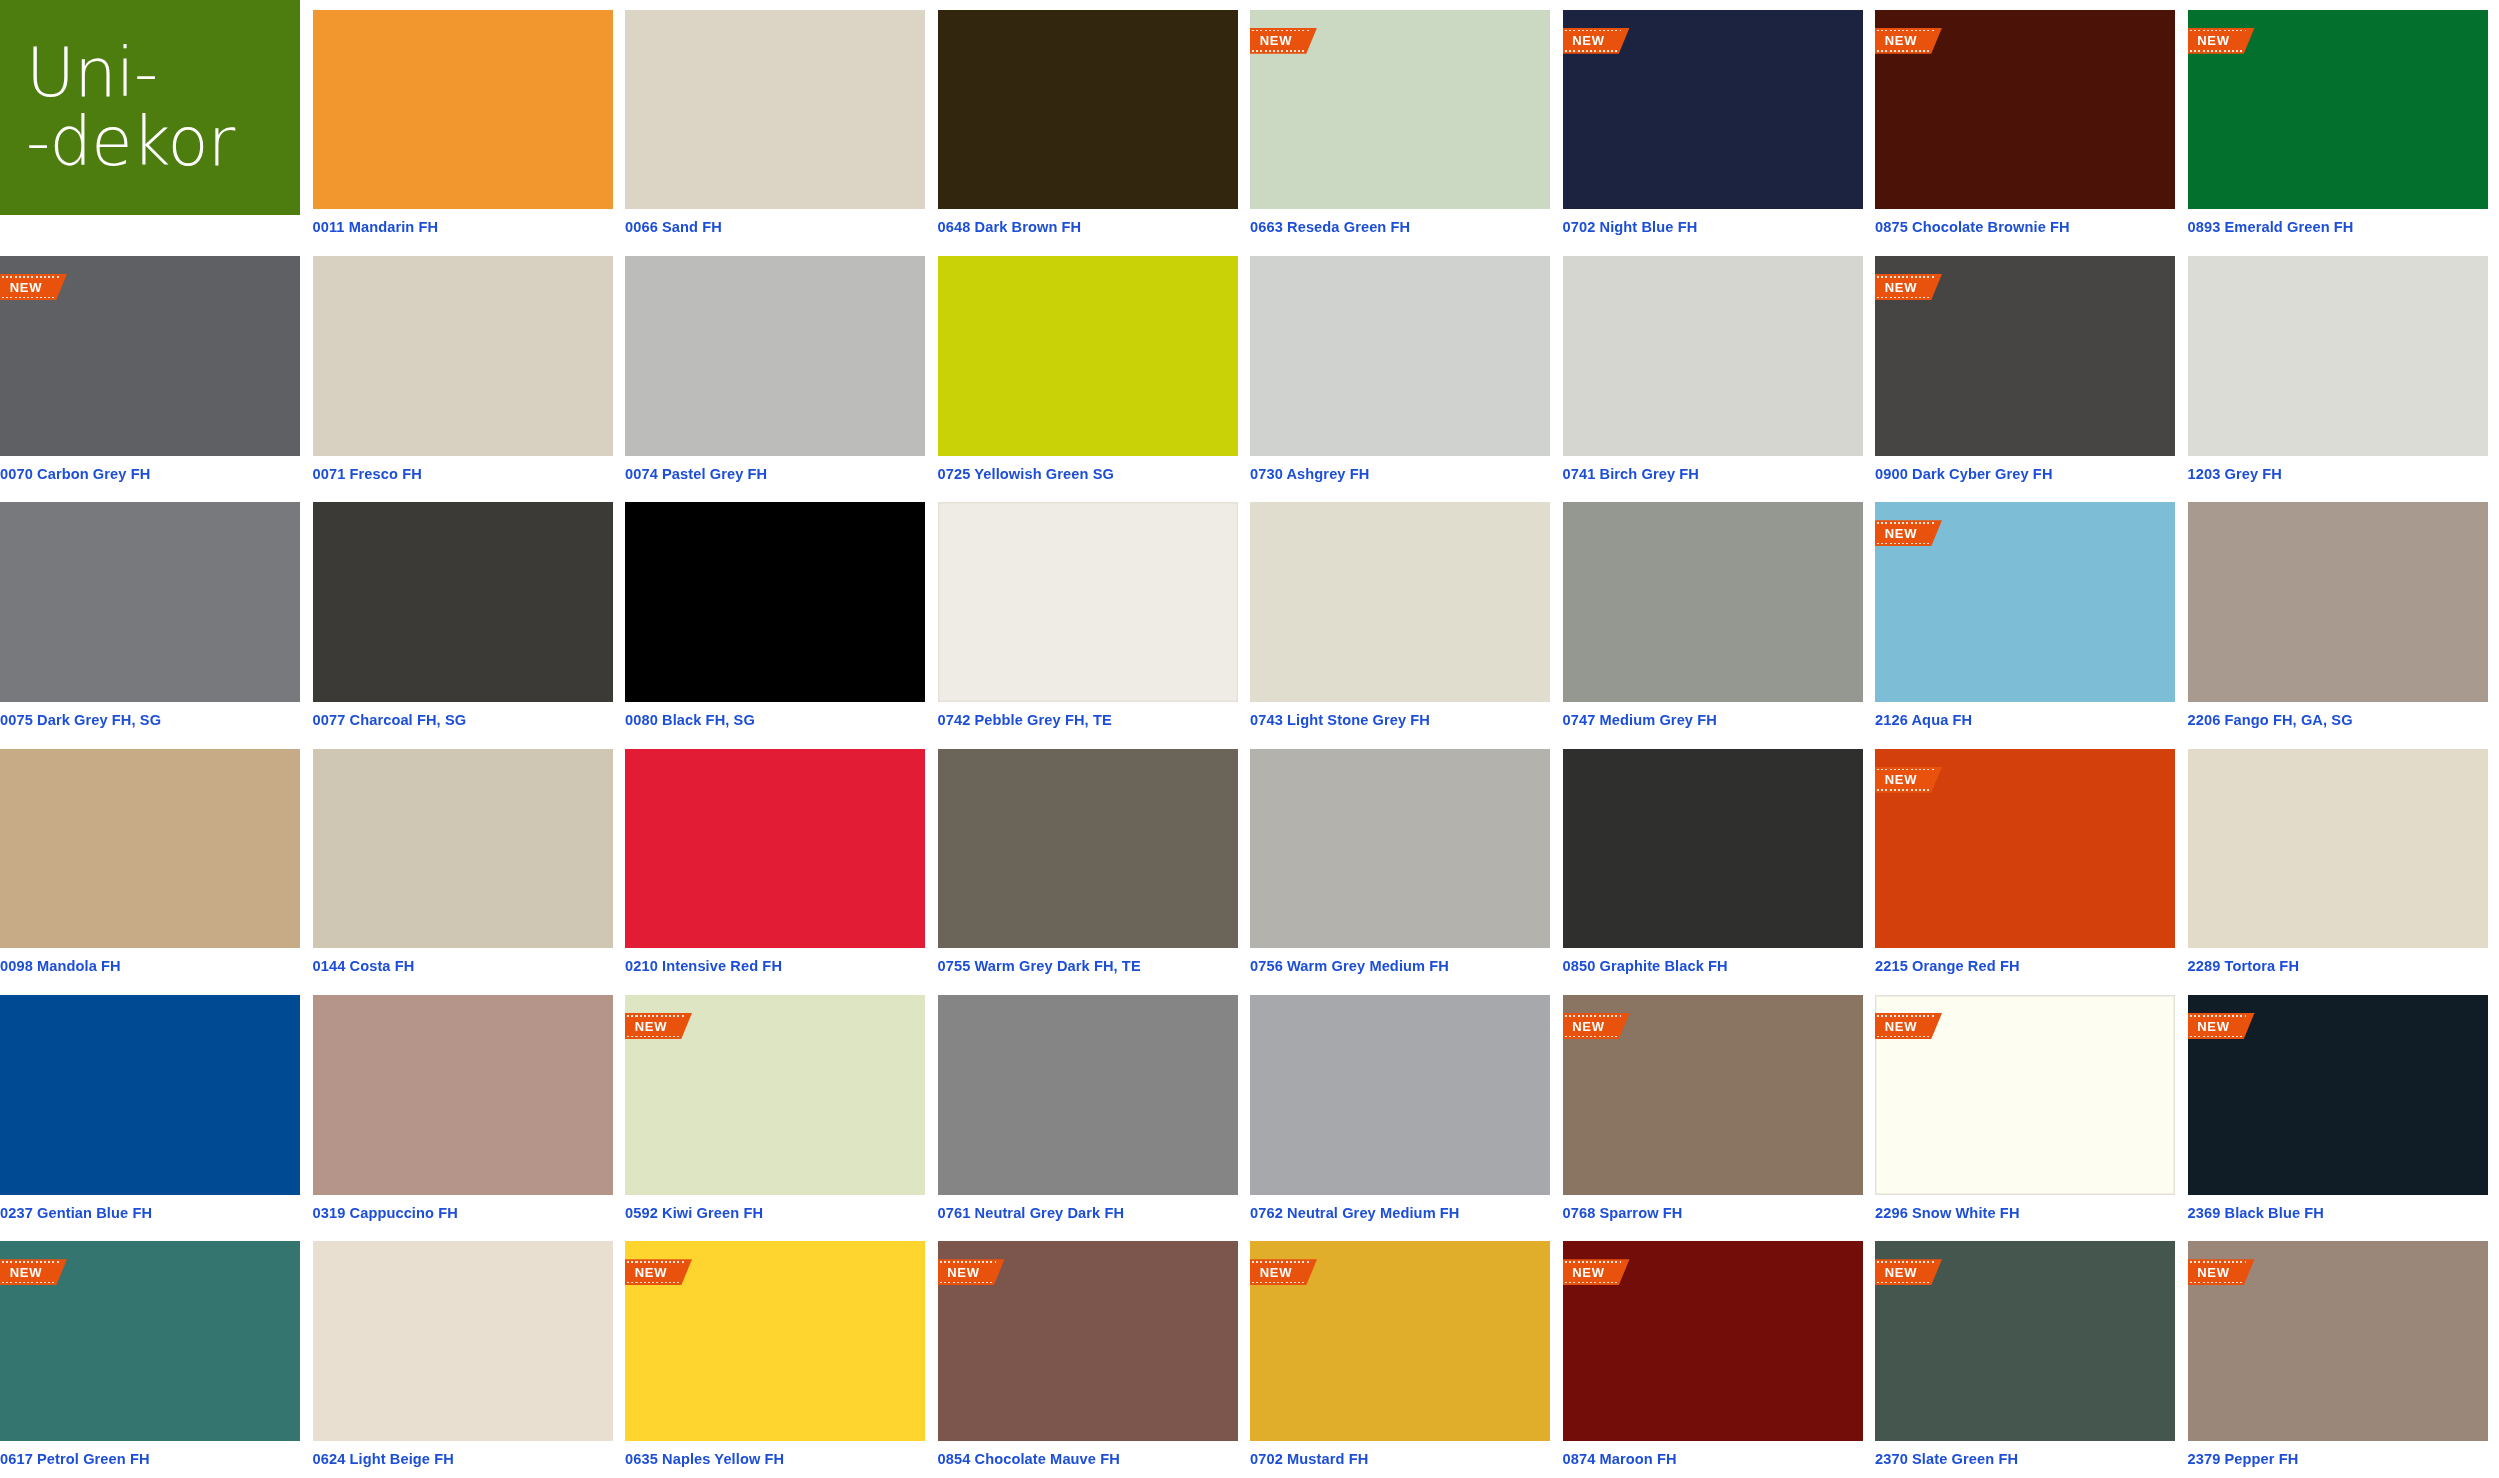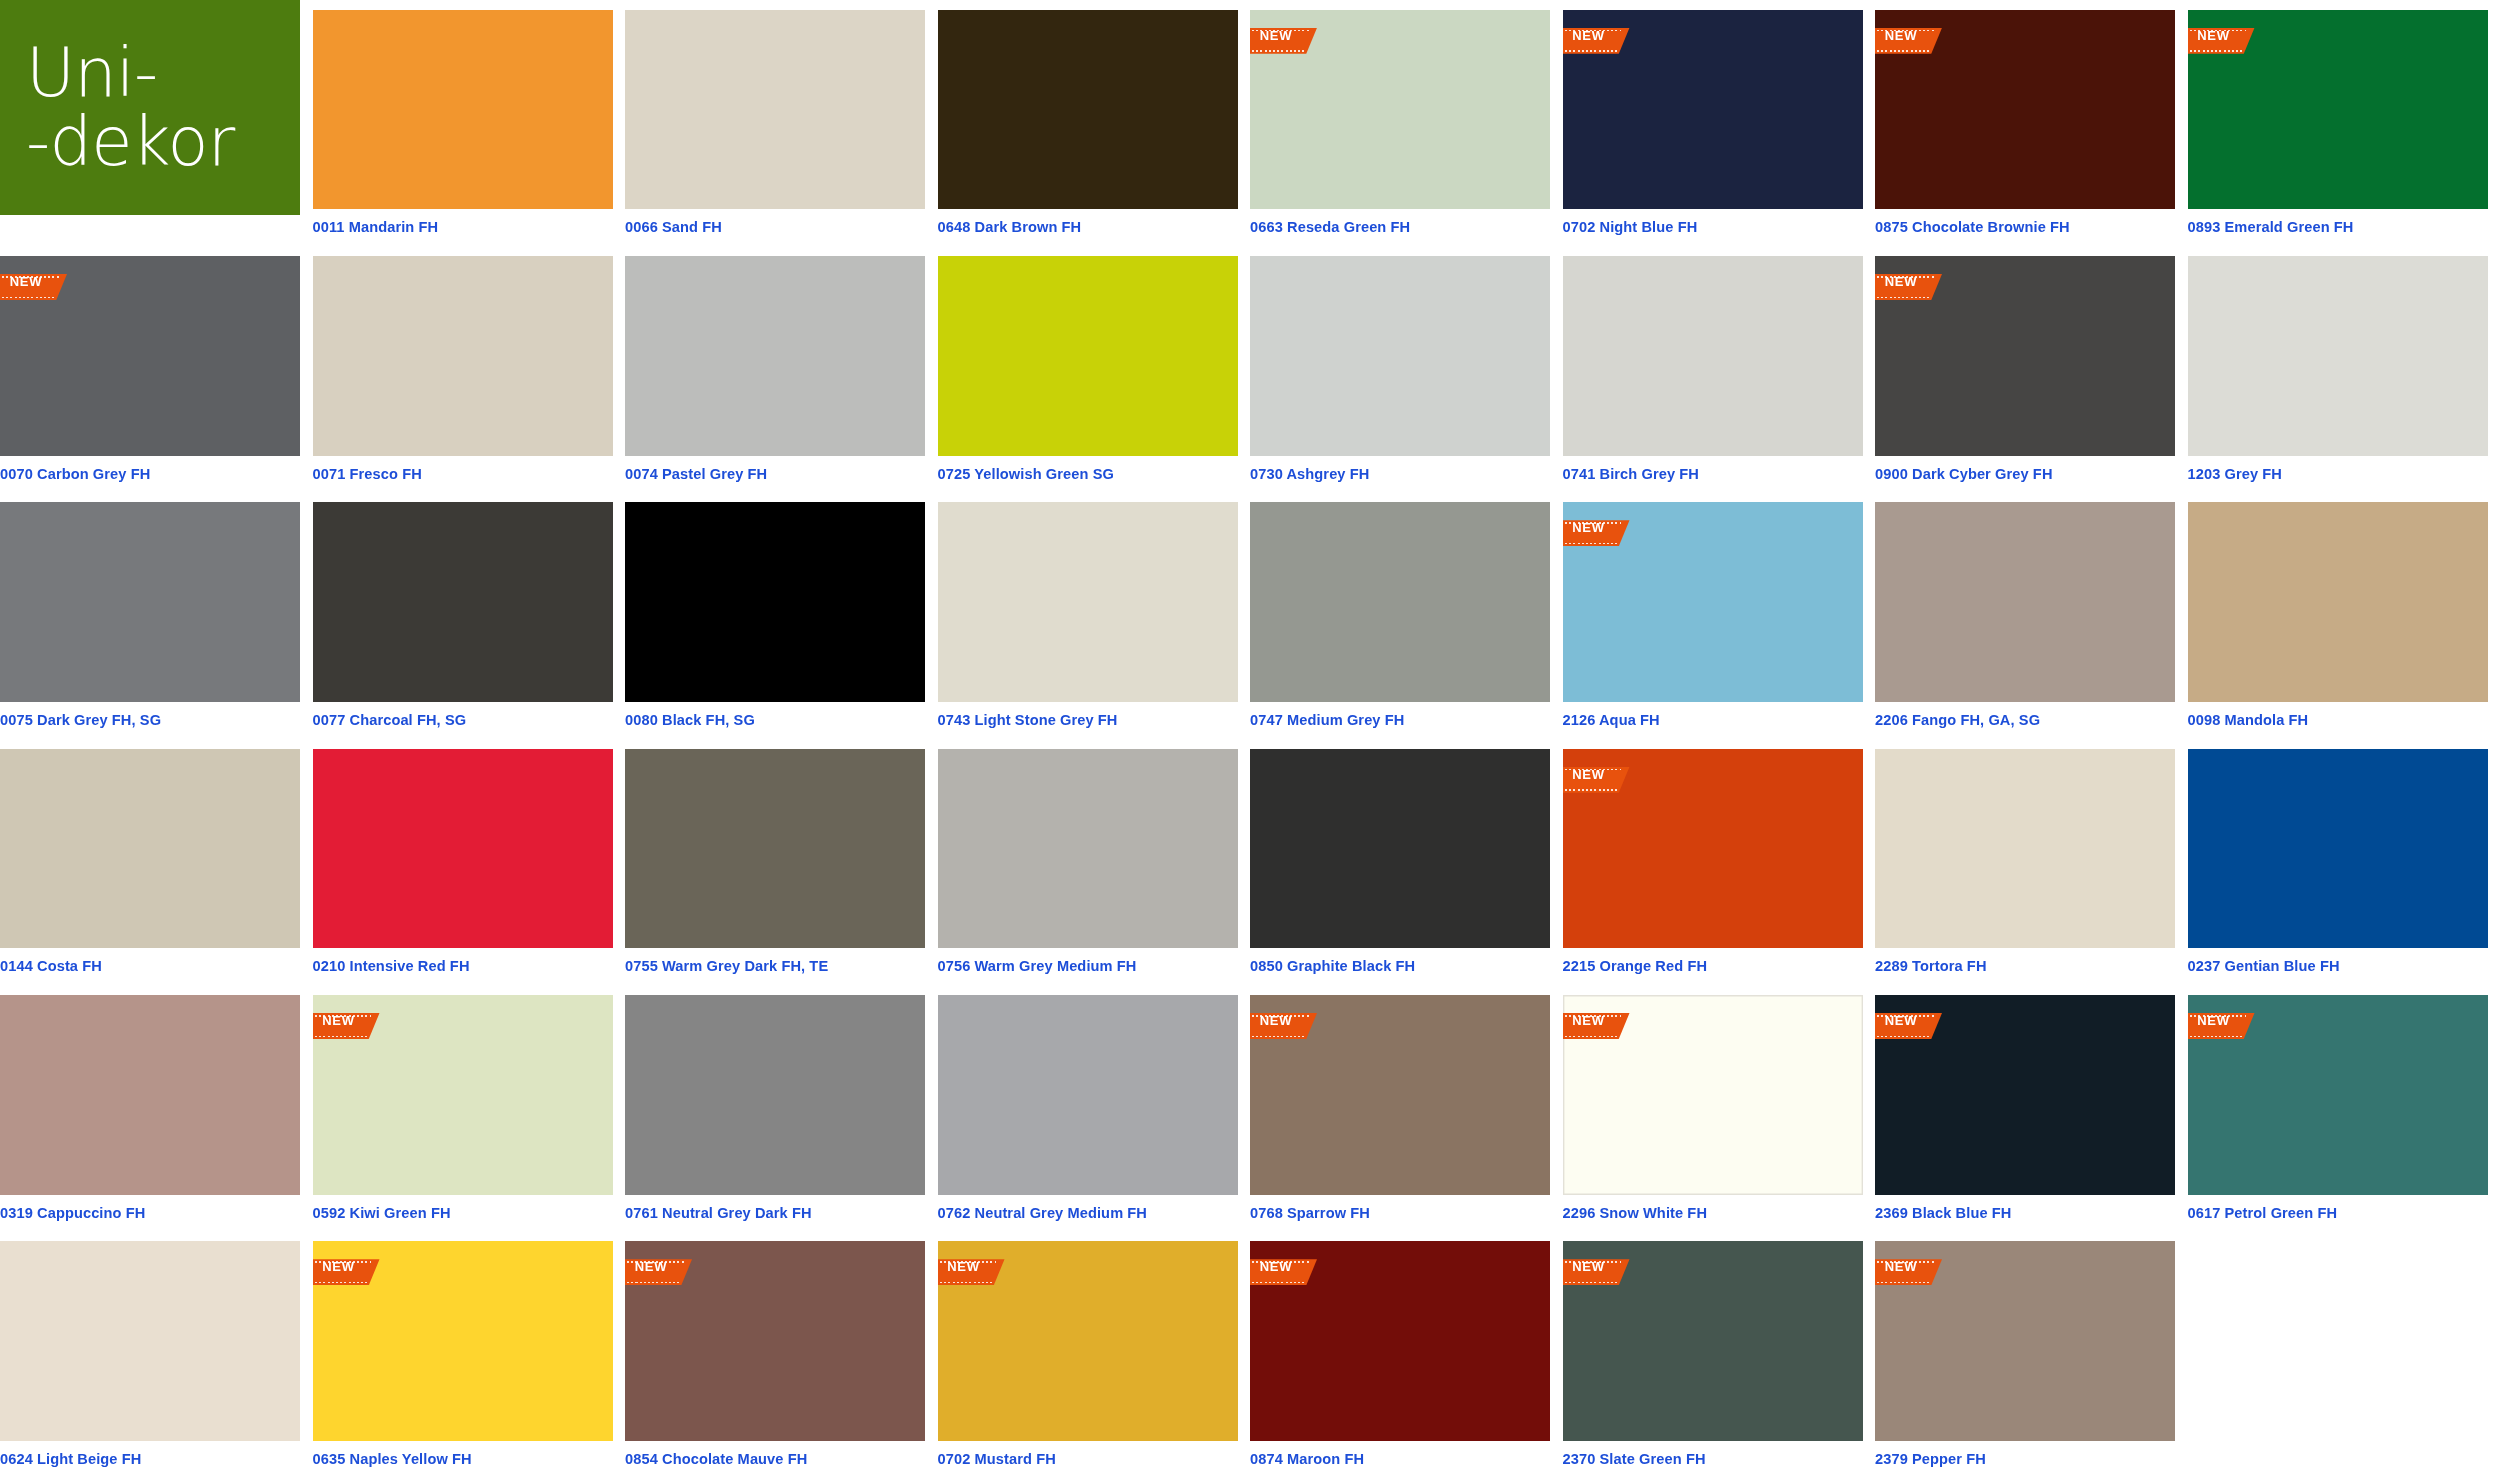--- a/index.html
+++ b/index.html
@@ -78,21 +78,21 @@
     left: 0;
     top: 18px;
     height: 26px;
     width: 67px;
     background: #e8520d;
     color: #ffffff;
     font-size: 13px;
     font-weight: bold;
     letter-spacing: 0.7px;
     display: flex;
-    align-items: flex-start;
+    align-items: center;
     padding-left: 9.7px;
     box-sizing: border-box;
     -webkit-clip-path: polygon(0 0, 100% 0, 84% 100%, 0 100%);
     clip-path: polygon(0 0, 100% 0, 84% 100%, 0 100%);
     z-index: 3;
   }
   .new-badge::before {
     content: "";
     position: absolute;
     left: 2.1px;
@@ -281,20 +281,26 @@
         </div>
       </div>
       <div class="cell">
         <div class="cell-inner">
           <div class="swatch" style="background: rgb(0, 0, 0);"></div>
           <div class="label">0080 Black FH, SG</div>
         </div>
       </div>
       <div class="cell">
         <div class="cell-inner">
+          <div class="swatch bordered" style="background: rgb(238, 236, 229);"></div>
+          <div class="label">0742 Pebble Grey FH, TE</div>
+        </div>
+      </div>
+      <div class="cell">
+        <div class="cell-inner">
           <div class="swatch" style="background: rgb(224, 220, 206);"></div>
           <div class="label">0743 Light Stone Grey FH</div>
         </div>
       </div>
       <div class="cell">
         <div class="cell-inner">
           <div class="swatch" style="background: rgb(149, 152, 145);"></div>
           <div class="label">0747 Medium Grey FH</div>
         </div>
       </div>

